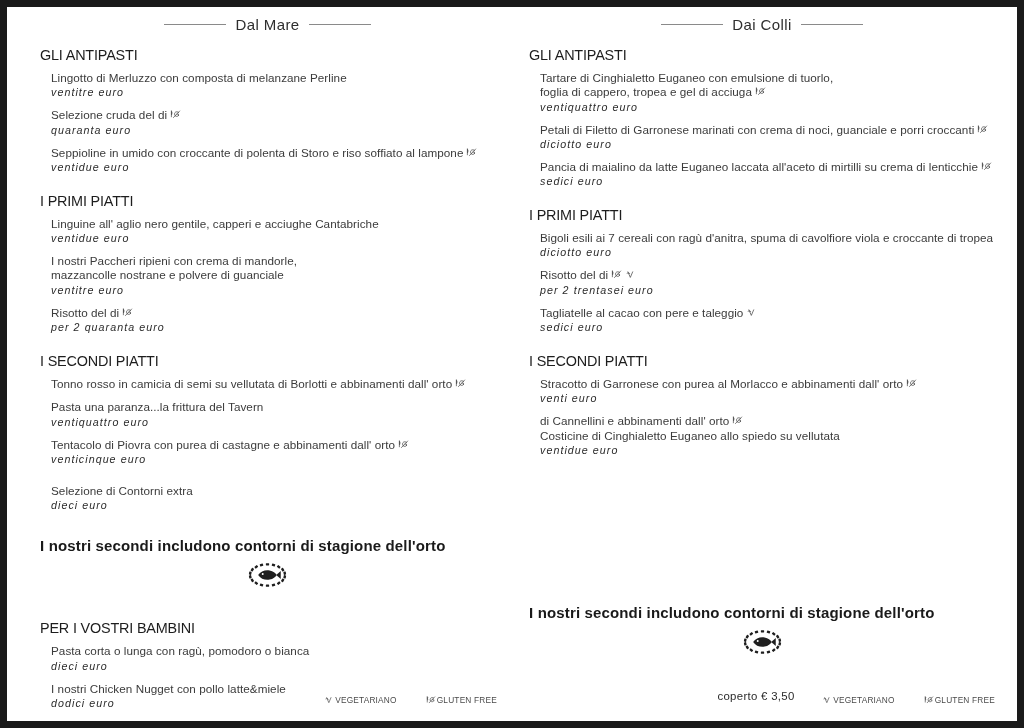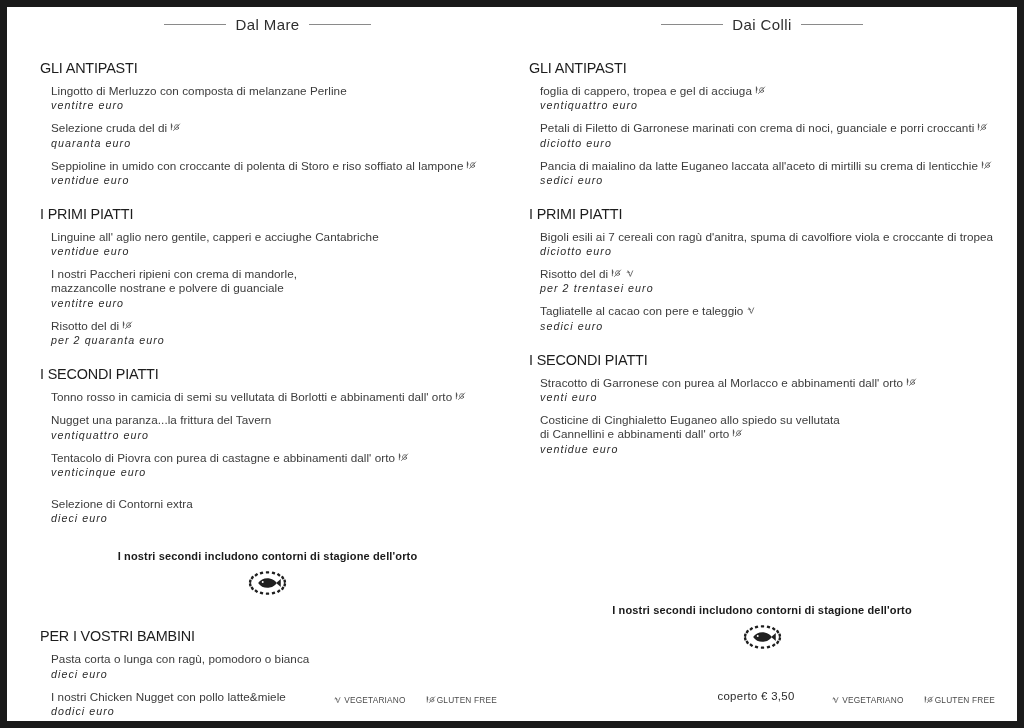--- a/index.html
+++ b/index.html
@@ -33,21 +33,21 @@
   }
   .col-left  { width: 510px; padding: 9px 22px 0 33px; }
   .col-right { width: 500px; padding: 9px 22px 0 12px; }
 
   
   .banner {
     display: flex;
     align-items: center;
     justify-content: center;
     gap: 9px;
-    margin-bottom: 26px;
+    margin-bottom: 13px;
   }
   .banner .rule {
     display: block;
     width: 62px;
     height: 1px;
     background: #8a8a8a;
   }
   .banner .btxt {
     font-size: 15px;
     color: #2e2e2e;
@@ -93,42 +93,41 @@
   
   .mark {
     display: inline-block;
     vertical-align: -1px;
     margin-left: 3px;
   }
   .mark svg { display: block; }
 
   
   .note {
-    text-align: center;
-    font-size: 11px;
+    font-size: 15px;
     font-weight: bold;
     color: #1a1a1a;
     letter-spacing: .15px;
   }
   .fish-wrap { text-align: center; margin-top: 7px; }
   .fish-wrap svg { display: inline-block; }
 
   .coperto {
     text-align: center;
     font-size: 11.4px;
     color: #2b2b2b;
     letter-spacing: .3px;
   }
 
   
   .legend {
     display: flex;
     align-items: center;
     justify-content: flex-end;
-    gap: 17px;
+    gap: 26px;
     font-size: 8.3px;
     color: #4a4a4a;
     letter-spacing: .2px;
   }
   .legend .li { display: flex; align-items: center; gap: 1px; }
 
   
   .abs { position: absolute; }
 </style>
 </head>
@@ -212,21 +211,21 @@
                       <path d="M3 4 L3 17"></path>
                       <path d="M3 5.5 C5.5 5.5 6.2 7.6 3.3 8.2"></path>
                       <path d="M3 9.3 C5.5 9.3 6.2 11.4 3.3 12"></path>
                       <path d="M18.6 7.4 C16.4 5.2 12.4 5.6 10.7 8.2 C9 10.9 10 14.6 12.9 15.8 C15.1 16.7 17.6 15.9 18.6 14.2"></path>
                       <path d="M18.6 14.2 L18.6 11.2 L15.2 11.2"></path>
                       <path d="M7.6 18.6 L21 4.4"></path>
                     </g>
                   </svg></span></div>
             </div>
             <div class="dish">
-              <div class="dish-name">Nugget una paranza...la frittura del Tavern</div>
+              <div class="dish-name">Pasta una paranza...la frittura del Tavern</div>
               <div class="dish-price">ventiquattro euro</div>
             </div>
             <div class="dish">
               <div class="dish-name">Tentacolo di Piovra con purea di castagne e abbinamenti dall' orto<span class="mark"><svg width="11" height="11" viewBox="0 0 24 24">
                     <g fill="none" stroke="#3b3b3b" stroke-width="1.5" stroke-linecap="round">
                       <path d="M3 4 L3 17"></path>
                       <path d="M3 5.5 C5.5 5.5 6.2 7.6 3.3 8.2"></path>
                       <path d="M3 9.3 C5.5 9.3 6.2 11.4 3.3 12"></path>
                       <path d="M18.6 7.4 C16.4 5.2 12.4 5.6 10.7 8.2 C9 10.9 10 14.6 12.9 15.8 C15.1 16.7 17.6 15.9 18.6 14.2"></path>
                       <path d="M18.6 14.2 L18.6 11.2 L15.2 11.2"></path>
@@ -325,20 +324,21 @@
       <div class="banner">
         <span class="rule"></span>
         <span class="btxt">Dai Colli</span>
         <span class="rule"></span>
       </div>
 
       <div id="right-courses">
           <div class="course">
             <div class="course-title">GLI ANTIPASTI</div>
             <div class="dish">
+              <div class="dish-name">Tartare di Cinghialetto Euganeo con emulsione di tuorlo,</div>
               <div class="dish-name">foglia di cappero, tropea e gel di acciuga<span class="mark"><svg width="11" height="11" viewBox="0 0 24 24">
                     <g fill="none" stroke="#3b3b3b" stroke-width="1.5" stroke-linecap="round">
                       <path d="M3 4 L3 17"></path>
                       <path d="M3 5.5 C5.5 5.5 6.2 7.6 3.3 8.2"></path>
                       <path d="M3 9.3 C5.5 9.3 6.2 11.4 3.3 12"></path>
                       <path d="M18.6 7.4 C16.4 5.2 12.4 5.6 10.7 8.2 C9 10.9 10 14.6 12.9 15.8 C15.1 16.7 17.6 15.9 18.6 14.2"></path>
                       <path d="M18.6 14.2 L18.6 11.2 L15.2 11.2"></path>
                       <path d="M7.6 18.6 L21 4.4"></path>
                     </g>
                   </svg></span></div>
@@ -414,31 +414,31 @@
                       <path d="M3 5.5 C5.5 5.5 6.2 7.6 3.3 8.2"></path>
                       <path d="M3 9.3 C5.5 9.3 6.2 11.4 3.3 12"></path>
                       <path d="M18.6 7.4 C16.4 5.2 12.4 5.6 10.7 8.2 C9 10.9 10 14.6 12.9 15.8 C15.1 16.7 17.6 15.9 18.6 14.2"></path>
                       <path d="M18.6 14.2 L18.6 11.2 L15.2 11.2"></path>
                       <path d="M7.6 18.6 L21 4.4"></path>
                     </g>
                   </svg></span></div>
               <div class="dish-price">venti euro</div>
             </div>
             <div class="dish">
+              <div class="dish-name">di Cannellini e abbinamenti dall' orto<span class="mark"><svg width="11" height="11" viewBox="0 0 24 24">
+                    <g fill="none" stroke="#3b3b3b" stroke-width="1.5" stroke-linecap="round">
+                      <path d="M3 4 L3 17"></path>
+                      <path d="M3 5.5 C5.5 5.5 6.2 7.6 3.3 8.2"></path>
+                      <path d="M3 9.3 C5.5 9.3 6.2 11.4 3.3 12"></path>
+                      <path d="M18.6 7.4 C16.4 5.2 12.4 5.6 10.7 8.2 C9 10.9 10 14.6 12.9 15.8 C15.1 16.7 17.6 15.9 18.6 14.2"></path>
+                      <path d="M18.6 14.2 L18.6 11.2 L15.2 11.2"></path>
+                      <path d="M7.6 18.6 L21 4.4"></path>
+                    </g>
+                  </svg></span></div>
               <div class="dish-name">Costicine di Cinghialetto Euganeo allo spiedo su vellutata</div>
-              <div class="dish-name">di Cannellini e abbinamenti dall' orto<span class="mark"><svg width="11" height="11" viewBox="0 0 24 24">
-                    <g fill="none" stroke="#3b3b3b" stroke-width="1.5" stroke-linecap="round">
-                      <path d="M3 4 L3 17"></path>
-                      <path d="M3 5.5 C5.5 5.5 6.2 7.6 3.3 8.2"></path>
-                      <path d="M3 9.3 C5.5 9.3 6.2 11.4 3.3 12"></path>
-                      <path d="M18.6 7.4 C16.4 5.2 12.4 5.6 10.7 8.2 C9 10.9 10 14.6 12.9 15.8 C15.1 16.7 17.6 15.9 18.6 14.2"></path>
-                      <path d="M18.6 14.2 L18.6 11.2 L15.2 11.2"></path>
-                      <path d="M7.6 18.6 L21 4.4"></path>
-                    </g>
-                  </svg></span></div>
               <div class="dish-price">ventidue euro</div>
             </div>
           </div>
         </div>
 
       <div class="abs" style="left:12px; right:22px; top:597px;">
         <div class="note">I nostri secondi includono contorni di stagione dell'orto</div>
         <div class="fish-wrap">
           <span class="mark" style="margin:0;vertical-align:middle"><svg width="41" height="28" viewBox="0 0 48 32">
                 <rect x="22.1" y="2.1" width="3.8" height="2.8" rx="0.5" transform="rotate(0.0 24.00 3.50)" fill="#1f1f1f"></rect>

